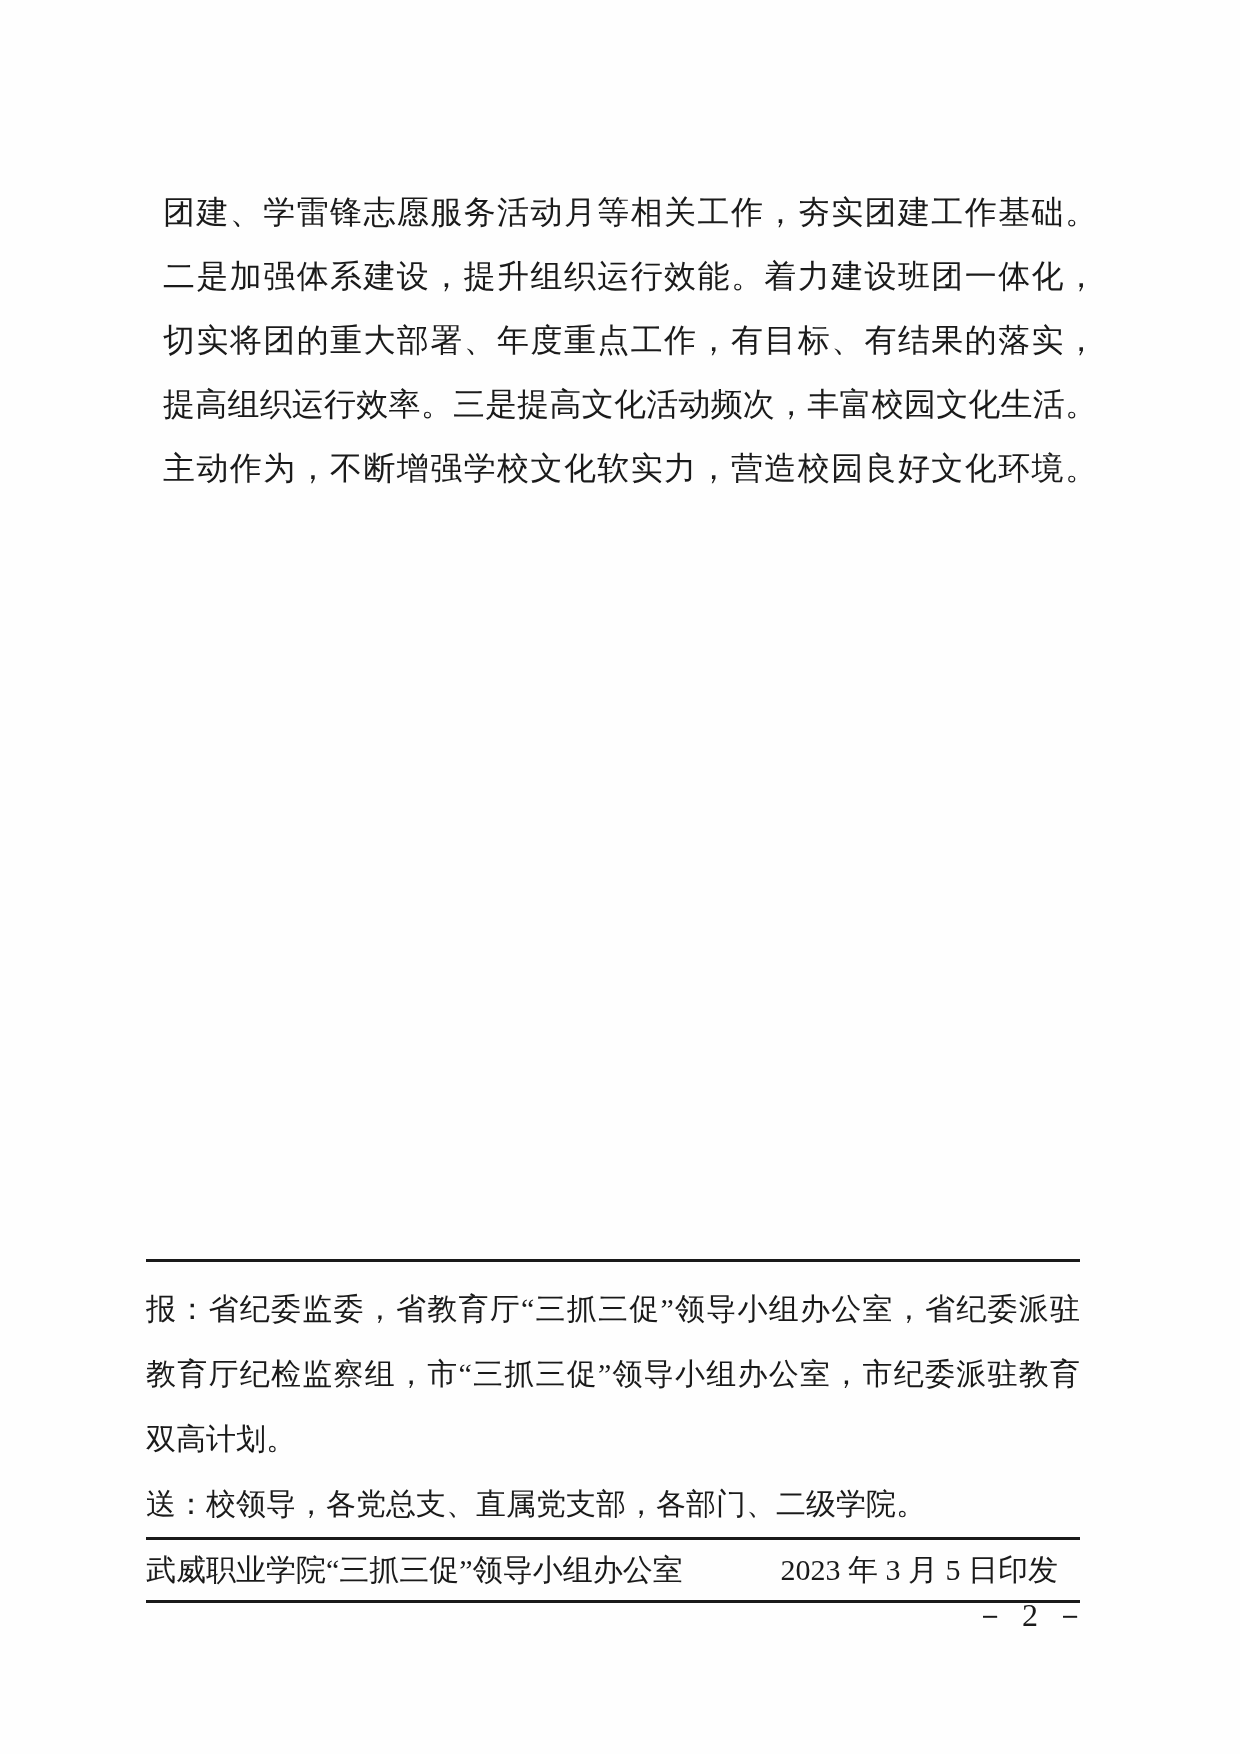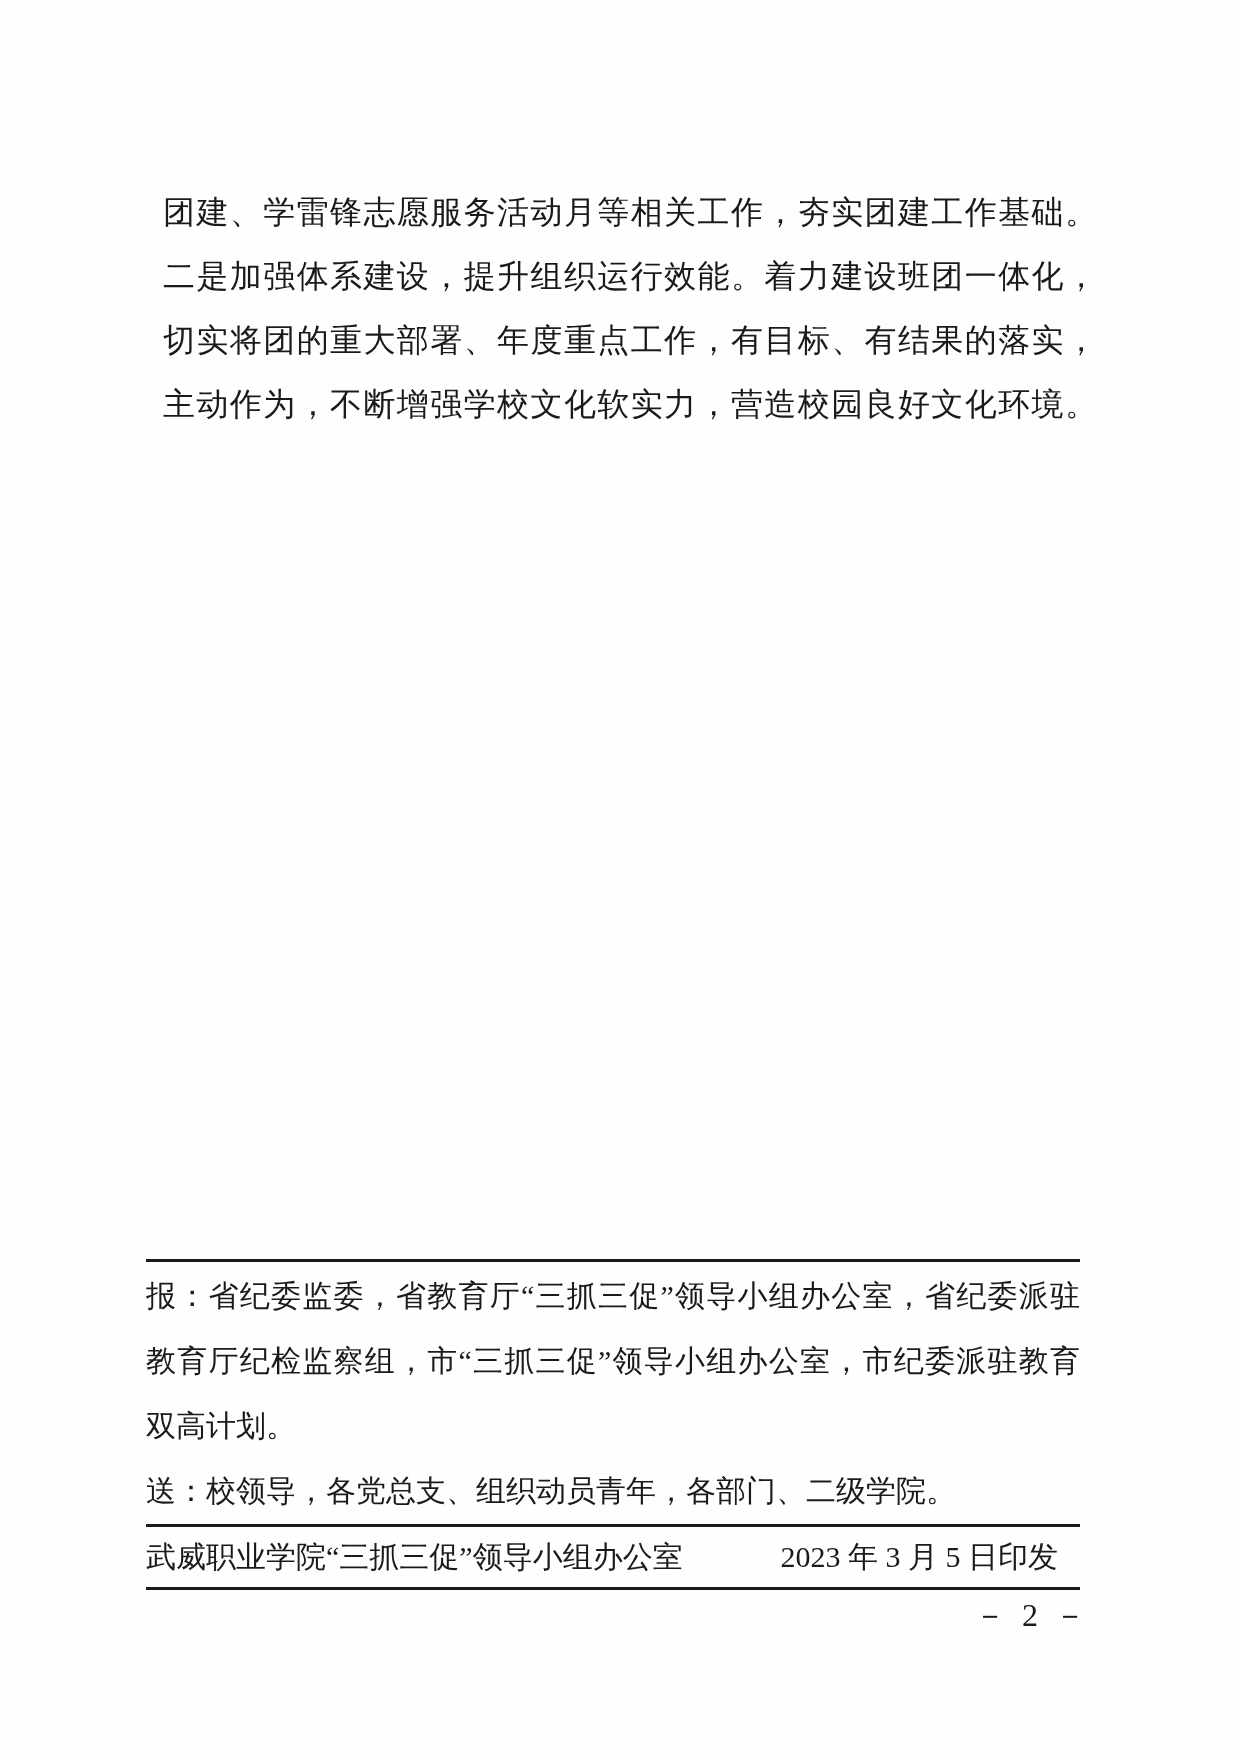--- a/index.html
+++ b/index.html
@@ -32,21 +32,21 @@
   .colophon {
     position: absolute;
     left: 146px;
     top: 1259px;
     width: 934px;
     border-top: 3px solid #1a1a1a;
     font-size: 30px;
   }
   .distribution {
     line-height: 65px;
-    padding-top: 1px;
+    padding-top: 14px;
   }
   .distribution .fill-line {
     text-align: justify;
     text-align-last: justify;
   }
   .issue-row {
     margin-top: 1px;
     border-top: 3px solid #1a1a1a;
     border-bottom: 3px solid #1a1a1a;
     height: 66px;
@@ -68,30 +68,31 @@
 </head>
 <body>
 
 <div class="page">
 
   <main class="body-text">
     <section class="paragraph paragraph-1">
       <div class="line">团建、学雷锋志愿服务活动月等相关工作，夯实团建工作基础。</div>
       <div class="line">二是加强体系建设，提升组织运行效能。着力建设班团一体化，</div>
       <div class="line">切实将团的重大部署、年度重点工作，有目标、有结果的落实，</div>
+      <div class="line">提高组织运行效率。三是提高文化活动频次，丰富校园文化生活。</div>
       <div class="line">主动作为，不断增强学校文化软实力，营造校园良好文化环境。</div>
     </section>
   </main>
 
   <footer class="colophon">
     <div class="distribution">
       <div class="line fill-line">报：省纪委监委，省教育厅“三抓三促”领导小组办公室，省纪委派驻</div>
       <div class="line fill-line">教育厅纪检监察组，市“三抓三促”领导小组办公室，市纪委派驻教育</div>
       <div class="line">双高计划。</div>
-      <div class="line">送：校领导，各党总支、组织动员青年，各部门、二级学院。</div>
+      <div class="line">送：校领导，各党总支、直属党支部，各部门、二级学院。</div>
     </div>
     <div class="issue-row">
       <span>武威职业学院“三抓三促”领导小组办公室</span>
       <span>2023 年 3 月 5 日印发</span>
     </div>
   </footer>
 
   <div class="page-number">－ 2 －</div>
 
 </div>

